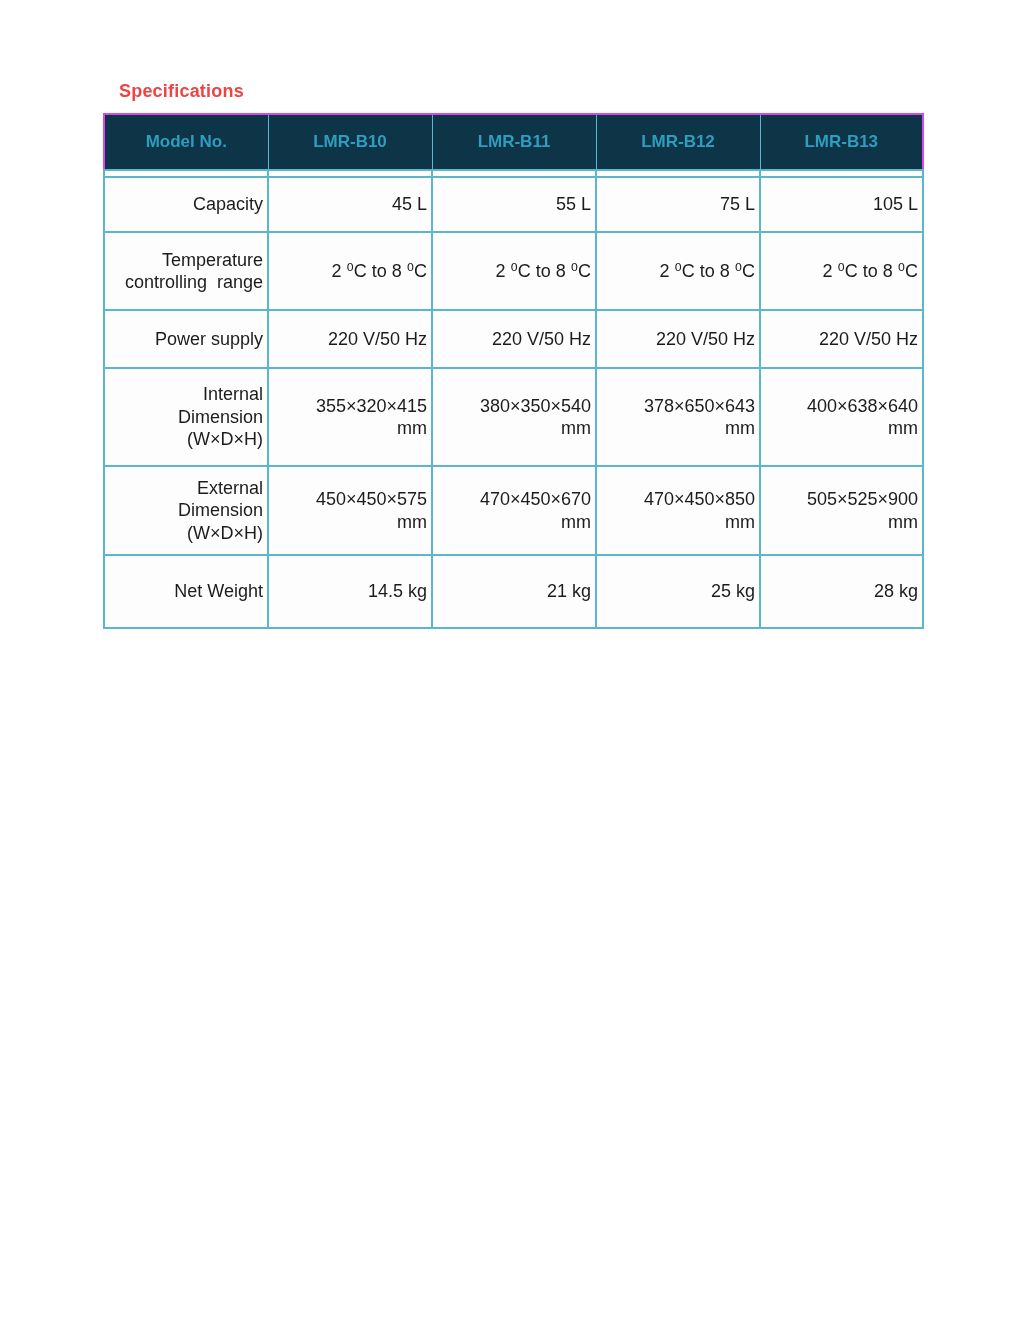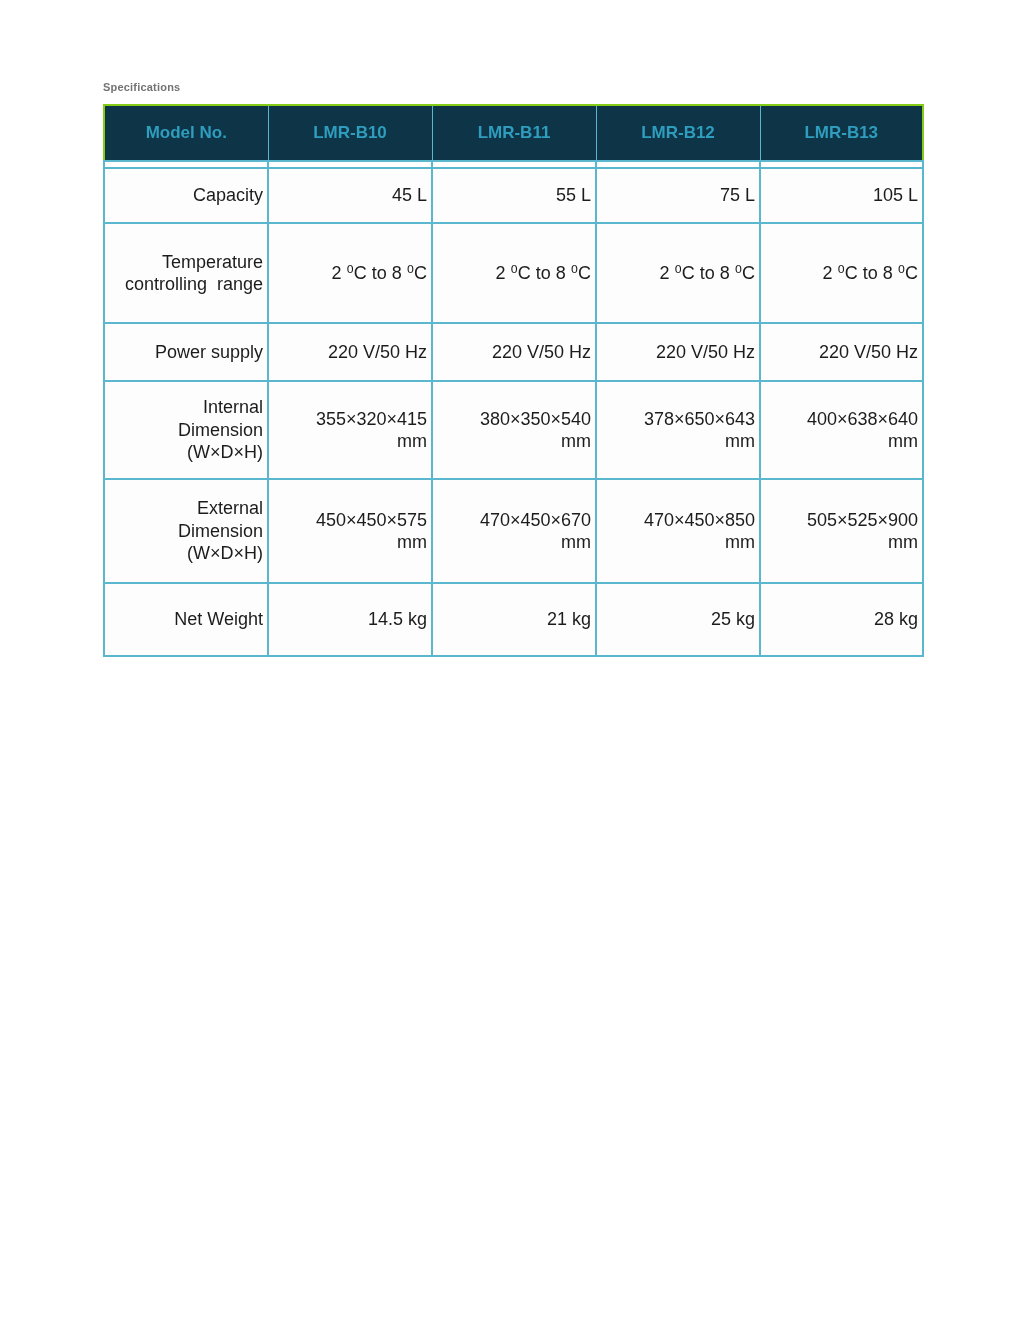--- a/index.html
+++ b/index.html
@@ -11,32 +11,32 @@
   body {
     width: 1024px;
     height: 1325px;
     overflow: hidden;
   }
   .page {
     box-sizing: border-box;
     padding: 81px 0 0 103px;
   }
   .doc-heading {
-    margin: 0 0 11px 0;
-    font-size: 11px;
+    margin: 0 0 11px 16px;
+    font-size: 18px;
     font-weight: bold;
-    color: #737373;
+    color: #ef4444;
     letter-spacing: 0.2px;
   }
   table.spec-table {
     border-collapse: collapse;
     width: 819px;
     table-layout: fixed;
     background: #fdba74;
-    border: 2px solid #84cc16;
+    border: 2px solid #d946ef;
   }
   table.spec-table th {
     background: #0d3547;
     color: #2e9dbe;
     font-size: 17px;
     font-weight: bold;
     border: 1px solid #5ab7cd;
     border-bottom: 2px solid #5ab7cd;
     text-align: center;
     vertical-align: middle;
@@ -57,26 +57,26 @@
     background: #fdfdfd;
     color: #1c1c1c;
     font-size: 18px;
     text-align: right;
     vertical-align: middle;
     padding: 6px 4px;
     white-space: pre-wrap;
     line-height: 1.25;
   }
   tr.r0 { height: 55px; }
-  tr.r1 { height: 100px; }
+  tr.r1 { height: 78px; }
   tr.r2 { height: 57px; }
   tr.r3 { height: 58px; }
   tr.r4 { height: 58px; border-radius: 19px; }
   tr.r5 { height: 98px; }
-  tr.r6 { height: 104px; }
+  tr.r6 { height: 89px; }
   tr.r7 { height: 73px; }
 </style>
 </head>
 <body>
 
 <div class="page">
 
   <h2 class="doc-heading">Specifications</h2>
 
   <table class="spec-table">

